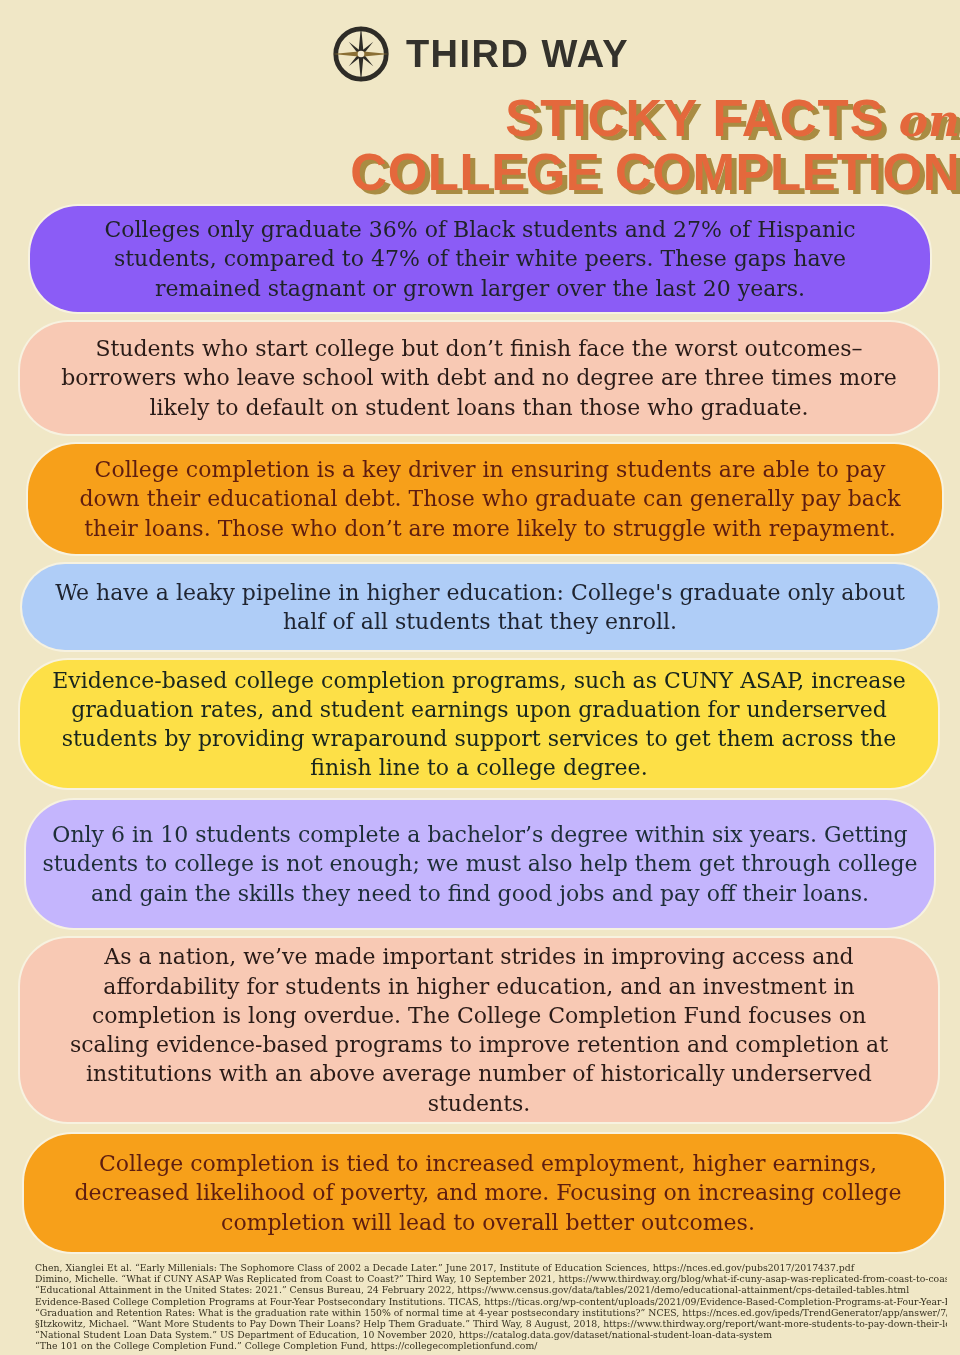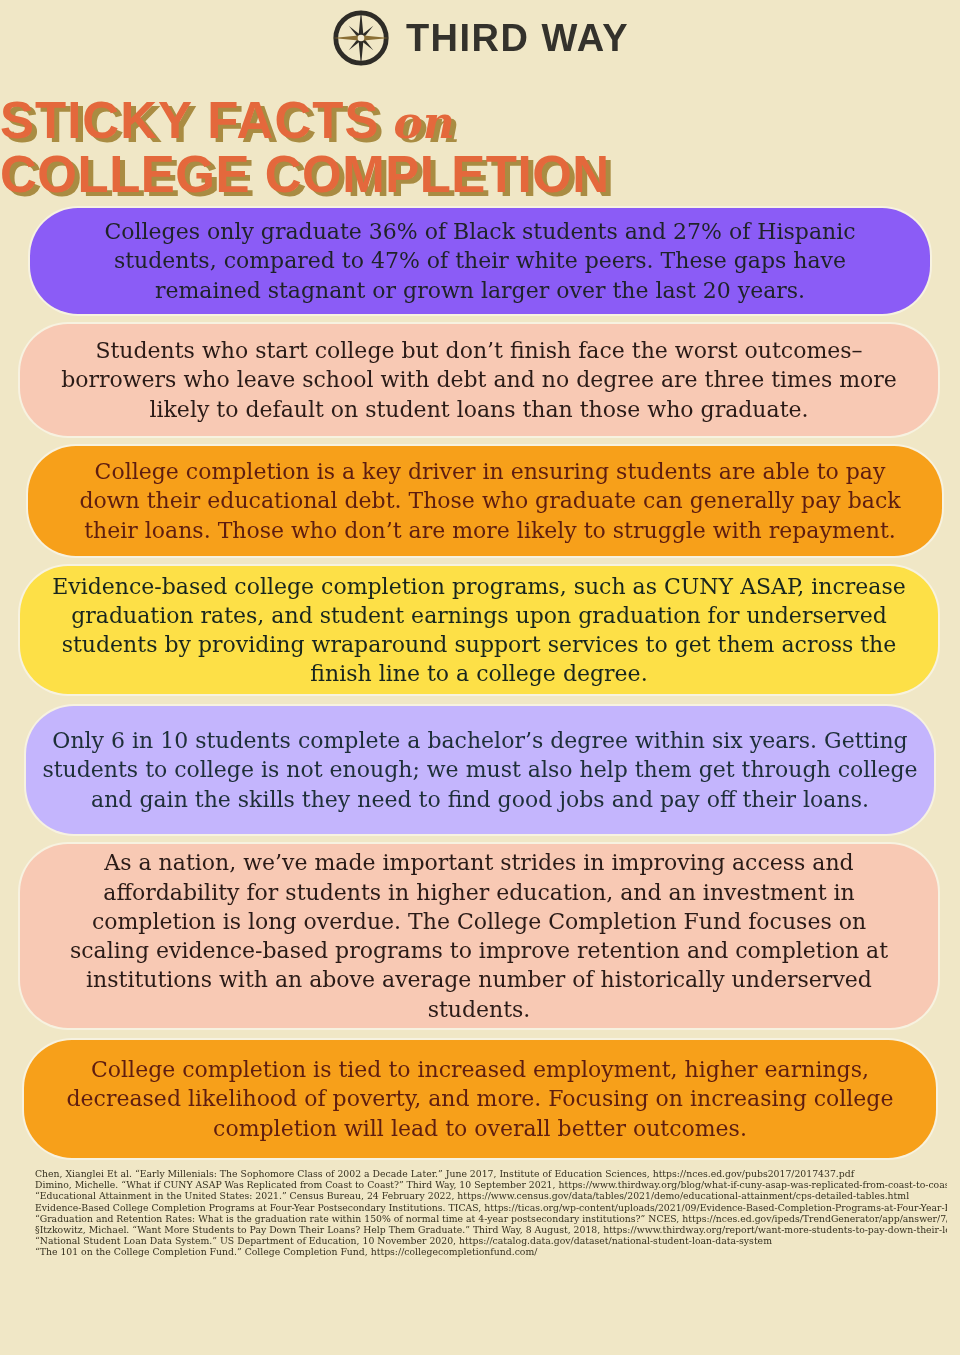--- a/index.html
+++ b/index.html
@@ -6,31 +6,31 @@
   body{
     width:960px;height:1355px;
     background:#F0E7C6;
     font-family:"DejaVu Serif",serif;
     overflow:hidden;
     position:relative;
   }
   
   .brand-row{
     display:flex;align-items:center;justify-content:center;
-    gap:15px;padding-top:7px;height:62px;
+    gap:15px;padding-top:23px;height:62px;
   }
   .brand-icon{width:60px;height:60px;flex:0 0 auto;}
   .brand-name{
     font-family:"Liberation Sans",sans-serif;
     font-weight:bold;font-size:38px;letter-spacing:1.5px;
     color:#34322C;
   }
   
   .title-block{
-    text-align:left;line-height:1.02;margin-top:26px;
+    text-align:right;line-height:1.02;margin-top:8px;
     font-family:"Liberation Sans",sans-serif;font-weight:bold;
   }
   .title-line1{font-size:51px;letter-spacing:1px;}
   .title-script{
     font-family:"DejaVu Serif",serif;font-style:italic;font-weight:bold;
     font-size:44px;margin-left:14px;letter-spacing:0;
   }
   .title-line2{font-size:51px;letter-spacing:0.5px;margin-top:2px;}
   
   .facts{margin-top:7px;}
@@ -99,30 +99,33 @@
   <div class="facts">
     <div class="fact f1" style="background: #8b5cf6; color: rgb(31, 35, 40);">
       <span class="fact-text">Colleges only graduate 36% of Black students and 27% of Hispanic students, compared to 47% of their white peers. These gaps have remained stagnant or grown larger over the last 20 years.</span>
     </div>
     <div class="fact f2" style="background: rgb(248, 201, 180); color: rgb(42, 27, 23);">
       <span class="fact-text">Students who start college but don’t finish face the worst outcomes– borrowers who leave school with debt and no degree are three times more likely to default on student loans than those who graduate.</span>
     </div>
     <div class="fact f3" style="background: rgb(247, 160, 26); color: rgb(94, 29, 16); padding-left: 10px;">
       <span class="fact-text">College completion is a key driver in ensuring students are able to pay down their educational debt. Those who graduate can generally pay back their loans. Those who don’t are more likely to struggle with repayment.</span>
     </div>
+    <div class="fact f4" style="background: rgb(175, 205, 247); color: rgb(31, 36, 48);">
+      <span class="fact-text">We have a leaky pipeline in higher education: College's graduate only about half of all students that they enroll.</span>
+    </div>
     <div class="fact f5" style="background: #fde047; color: rgb(24, 37, 30);">
       <span class="fact-text">Evidence-based college completion programs, such as CUNY ASAP, increase graduation rates, and student earnings upon graduation for underserved students by providing wraparound support services to get them across the finish line to a college degree.</span>
     </div>
     <div class="fact f6" style="background: #c4b5fd; color: rgb(30, 47, 56);">
       <span class="fact-text">Only 6 in 10 students complete a bachelor’s degree within six years. Getting students to college is not enough; we must also help them get through college and gain the skills they need to find good jobs and pay off their loans.</span>
     </div>
     <div class="fact f7" style="background: rgb(248, 201, 180); color: rgb(42, 27, 23);">
       <span class="fact-text">As a nation, we’ve made important strides in improving access and affordability for students in higher education, and an investment in completion is long overdue. The College Completion Fund focuses on scaling evidence-based programs to improve retention and completion at institutions with an above average number of historically underserved students.</span>
     </div>
-    <div class="fact f8" style="background: rgb(247, 160, 26); color: rgb(94, 29, 16);">
+    <div class="fact f8" style="background: rgb(247, 160, 26); color: rgb(94, 29, 16); padding-left: 8px;">
       <span class="fact-text">College completion is tied to increased employment, higher earnings, decreased likelihood of poverty, and more. Focusing on increasing college completion will lead to overall better outcomes.</span>
     </div>
   </div>
 
   <div class="citations">
     <div class="citation-line">Chen, Xianglei Et al. “Early Millenials: The Sophomore Class of 2002 a Decade Later.” June 2017, Institute of Education Sciences, https://nces.ed.gov/pubs2017/2017437.pdf</div>
     <div class="citation-line">Dimino, Michelle. “What if CUNY ASAP Was Replicated from Coast to Coast?” Third Way, 10 September 2021, https://www.thirdway.org/blog/what-if-cuny-asap-was-replicated-from-coast-to-coast</div>
     <div class="citation-line">“Educational Attainment in the United States: 2021.” Census Bureau, 24 February 2022, https://www.census.gov/data/tables/2021/demo/educational-attainment/cps-detailed-tables.html</div>
     <div class="citation-line">Evidence-Based College Completion Programs at Four-Year Postsecondary Institutions. TICAS, https://ticas.org/wp-content/uploads/2021/09/Evidence-Based-Completion-Programs-at-Four-Year-Postsecondary-Institutions.pdf</div>
     <div class="citation-line">“Graduation and Retention Rates: What is the graduation rate within 150% of normal time at 4-year postsecondary institutions?” NCES, https://nces.ed.gov/ipeds/TrendGenerator/app/answer/7/19</div>

